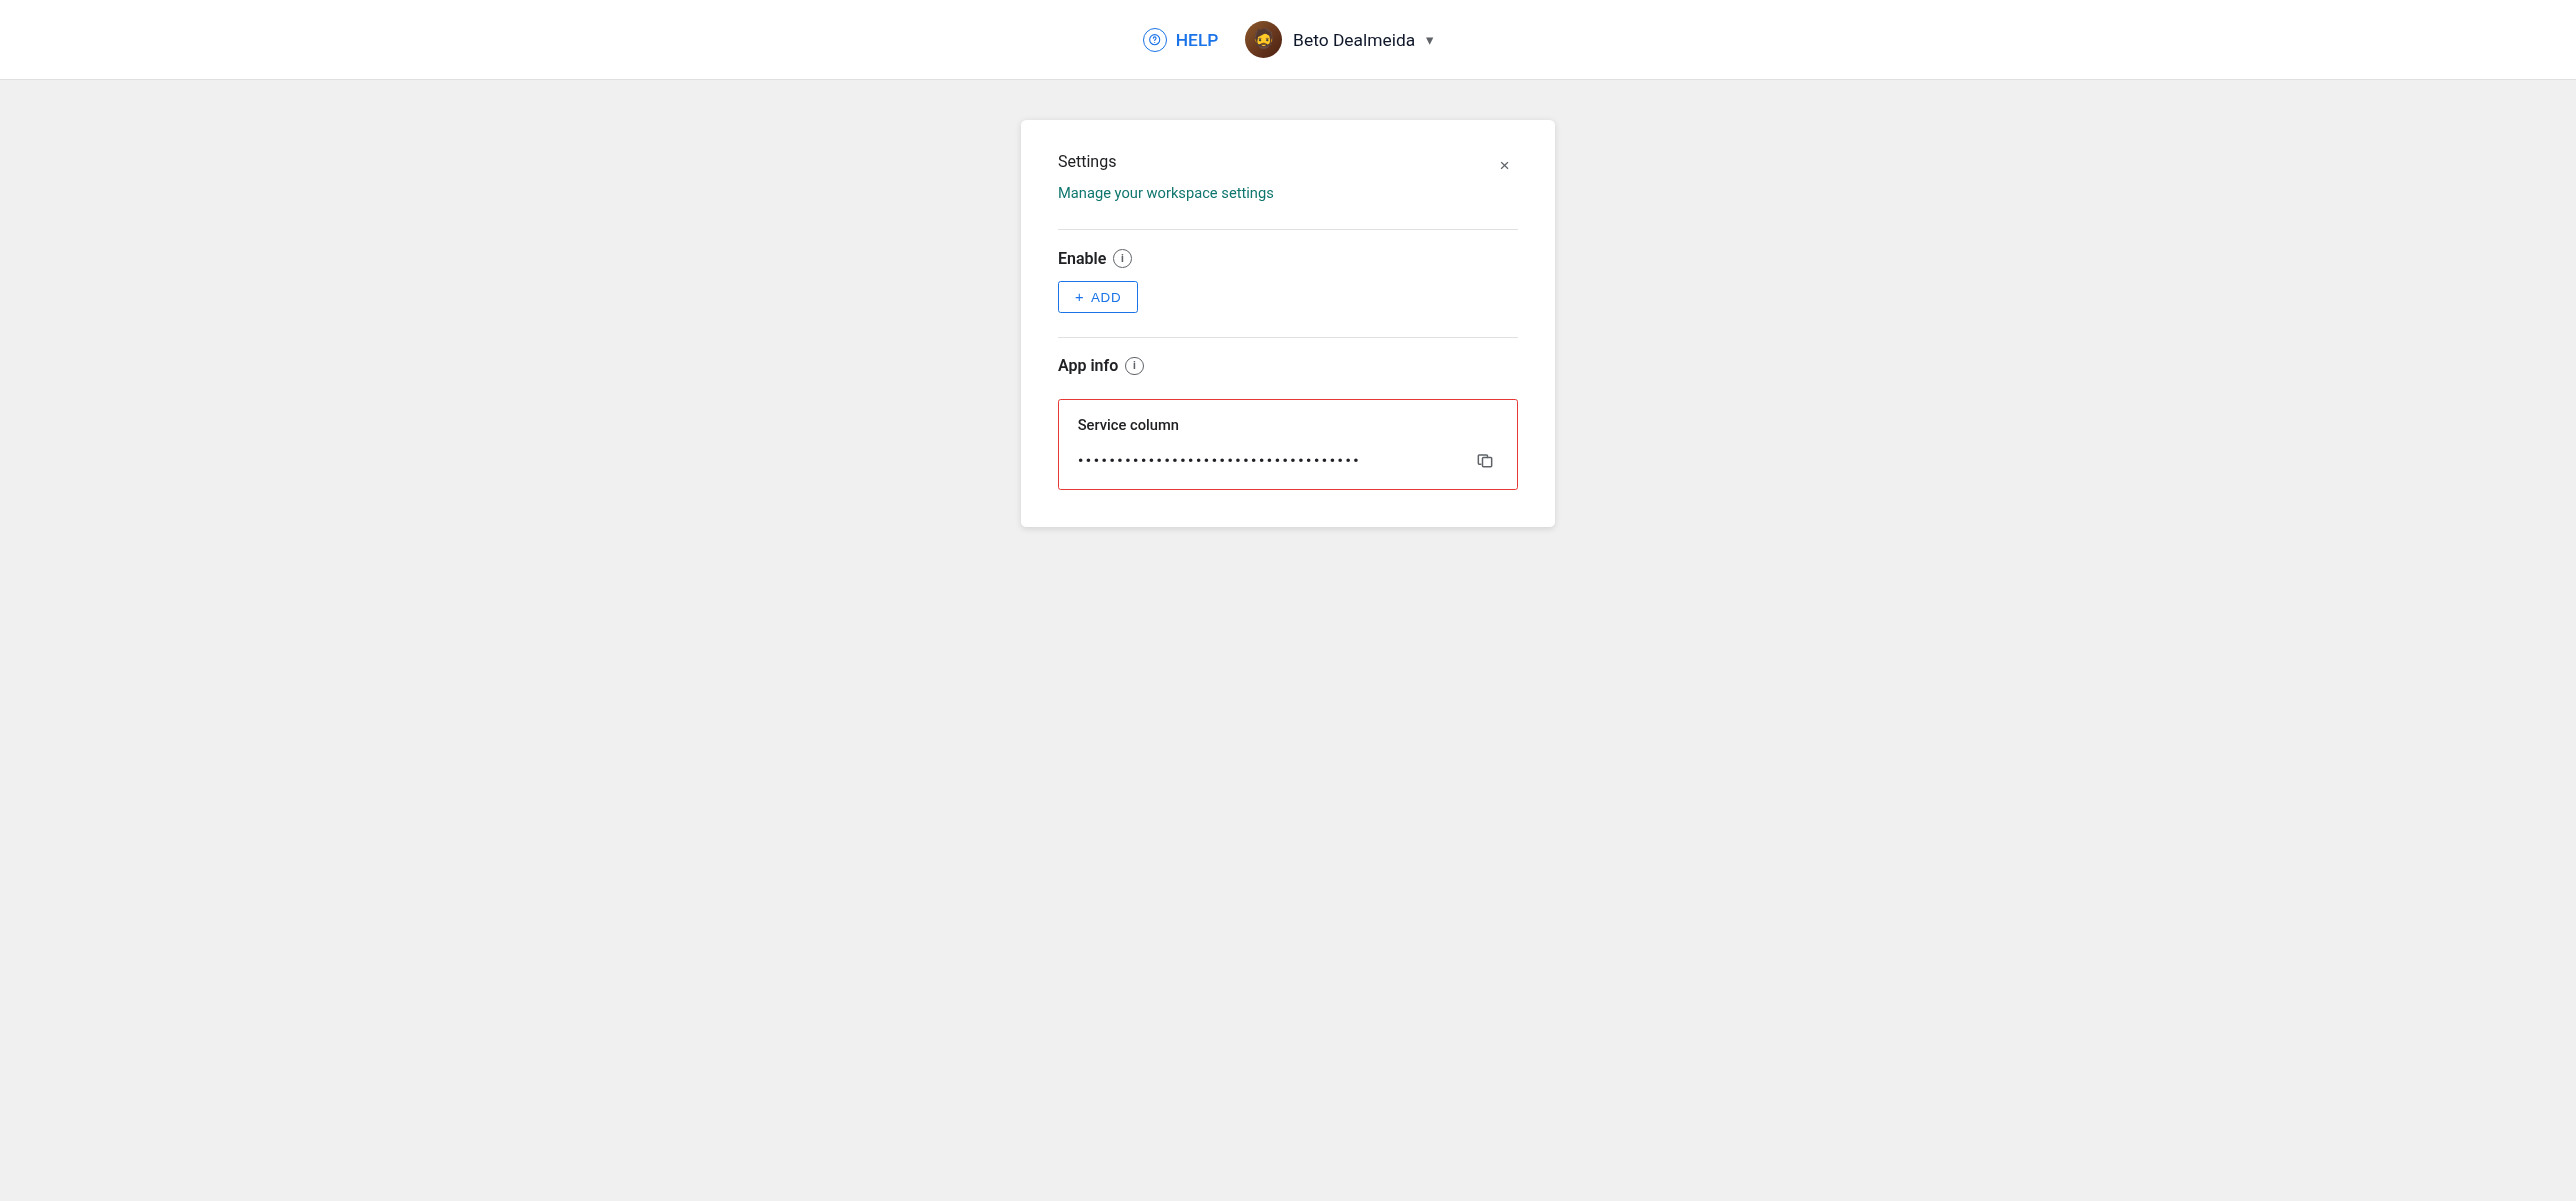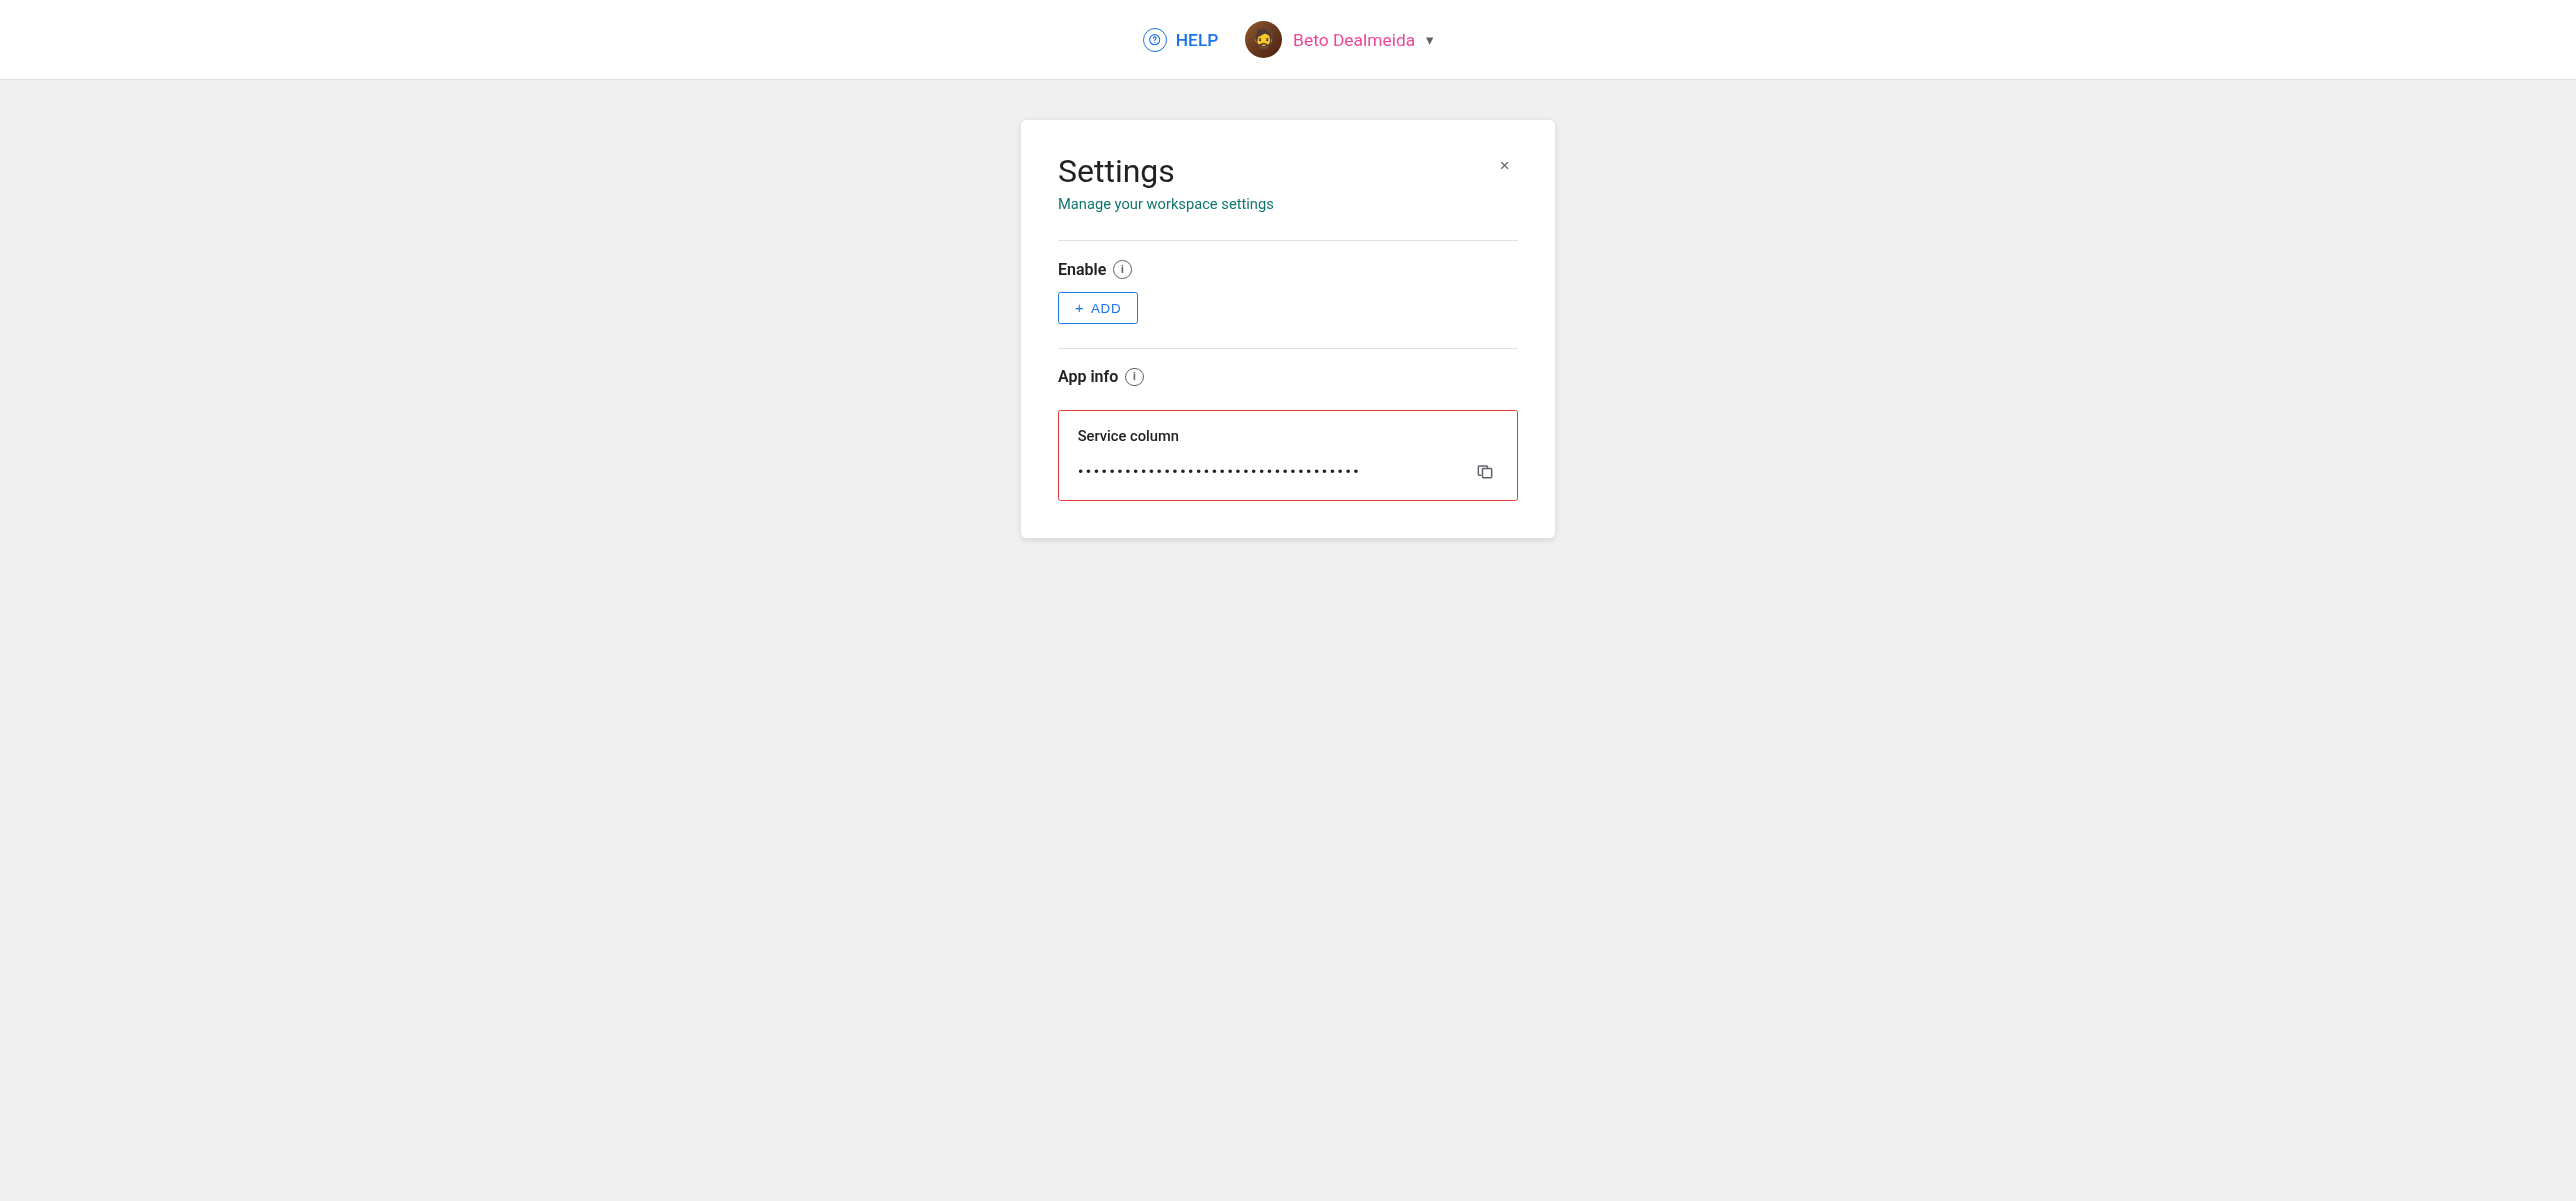--- a/index.html
+++ b/index.html
@@ -76,21 +76,21 @@
       position: relative;
     }
 
     .avatar-face {
       font-size: 18.7px;
       line-height: 1;
     }
 
     .user-name {
       font-size: 17.4px;
-      color: #ec4899;
+      color: #0f172a;
       font-weight: 400;
     }
 
     .dropdown-arrow {
       color: #5f6368;
       font-size: 14.7px;
     }
 
     
     .main-content {
@@ -113,21 +113,21 @@
     }
 
     .settings-header {
       display: flex;
       justify-content: space-between;
       align-items: flex-start;
       margin-bottom: 5.3px;
     }
 
     .settings-title {
-      font-size: 32px;
+      font-size: 16px;
       font-weight: 400;
       color: #202124;
     }
 
     .close-button {
       width: 27px;
       height: 27px;
       display: flex;
       align-items: center;
       justify-content: center;

